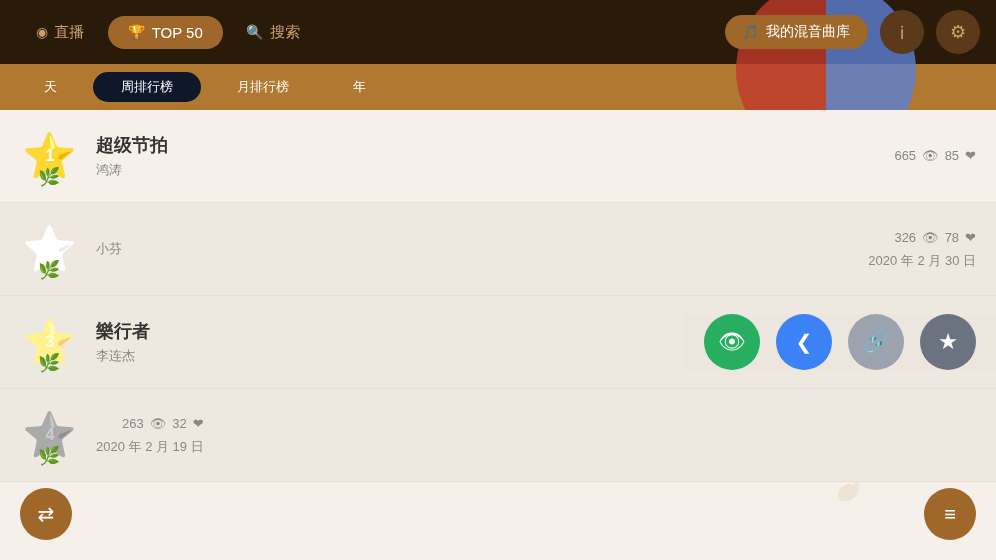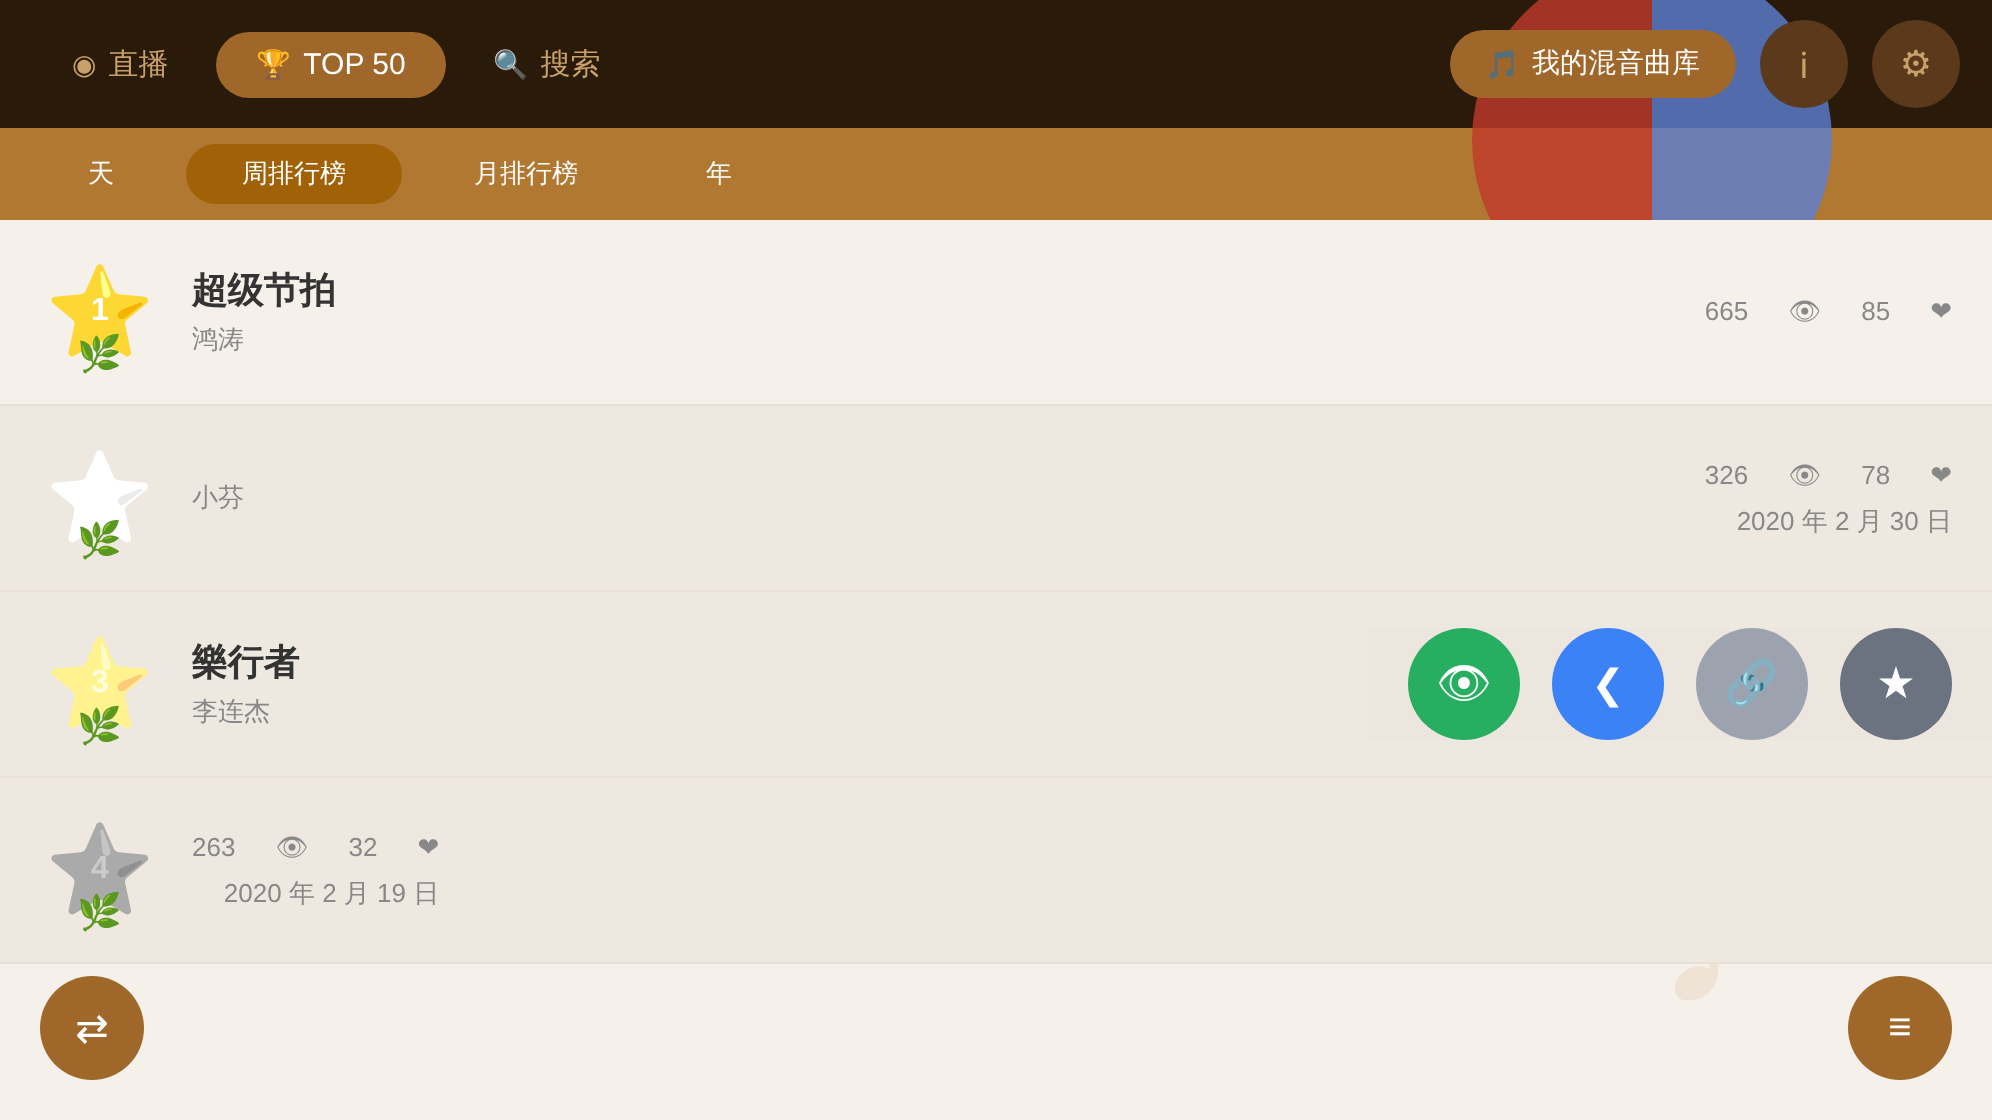--- a/index.html
+++ b/index.html
@@ -111,21 +111,21 @@
       padding: 6px 28px;
       border-radius: 20px;
       font-size: 13px;
       color: #fff;
       background: transparent;
       border: none;
       cursor: pointer;
       font-family: inherit;
     }
     .sub-tab.active {
-      background: #a16207;
+      background: #0f172a;
       color: #fff;
     }
 
     
     .content-area {
       flex: 1;
       background: #f5f0ea;
       overflow-y: auto;
     }
 
@@ -201,21 +201,21 @@
     .song-stats {
       text-align: right;
       font-size: 13px;
       color: #888;
       line-height: 1.8;
     }
     .stats-row {
       display: flex;
       align-items: center;
       justify-content: flex-end;
-      gap: 20px;
+      gap: 6px;
     }
 
     
     .action-buttons {
       display: flex;
       gap: 16px;
       align-items: center;
       background: #ece6de;
       padding: 0 20px;
     }

